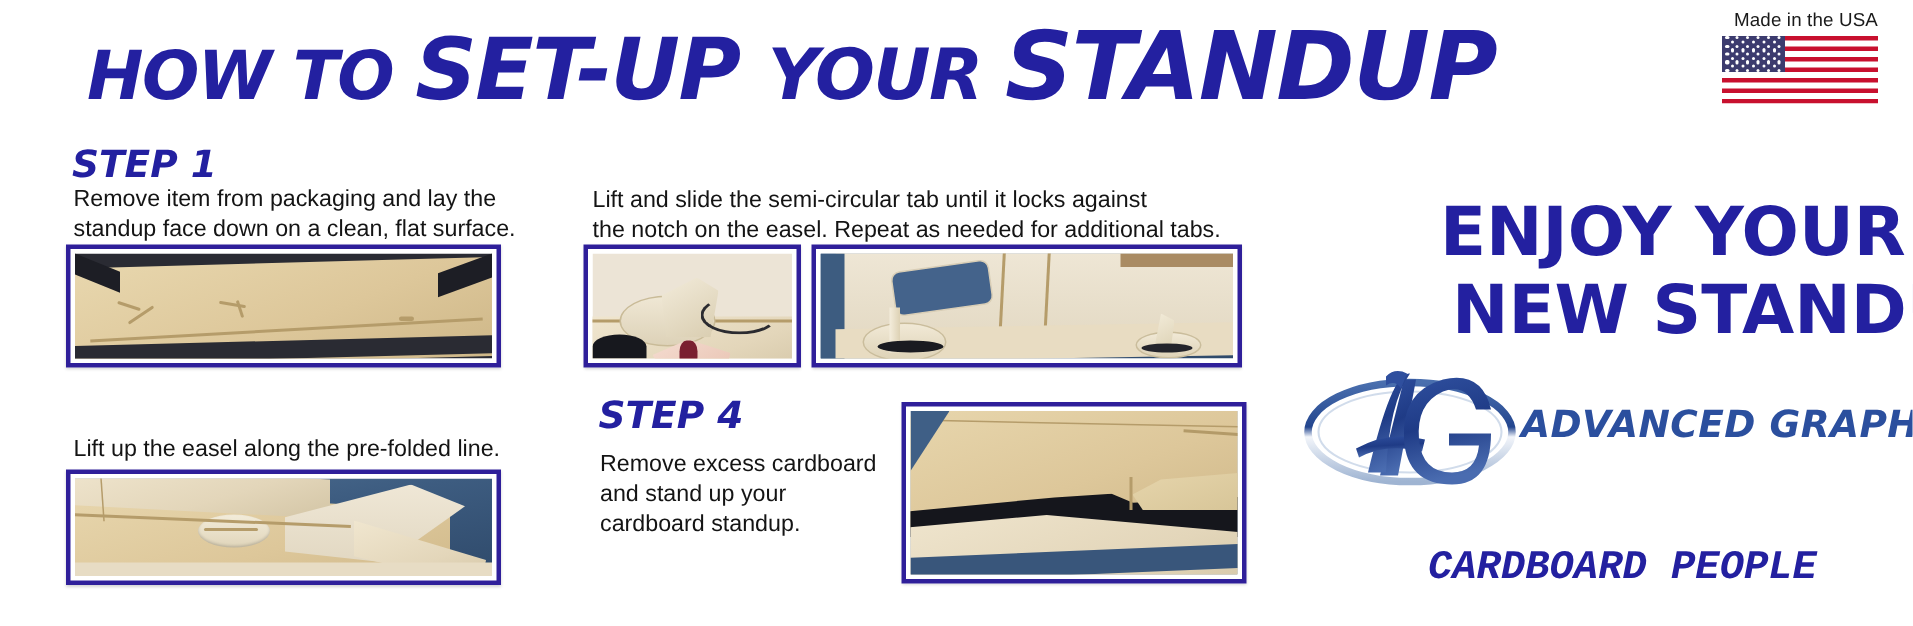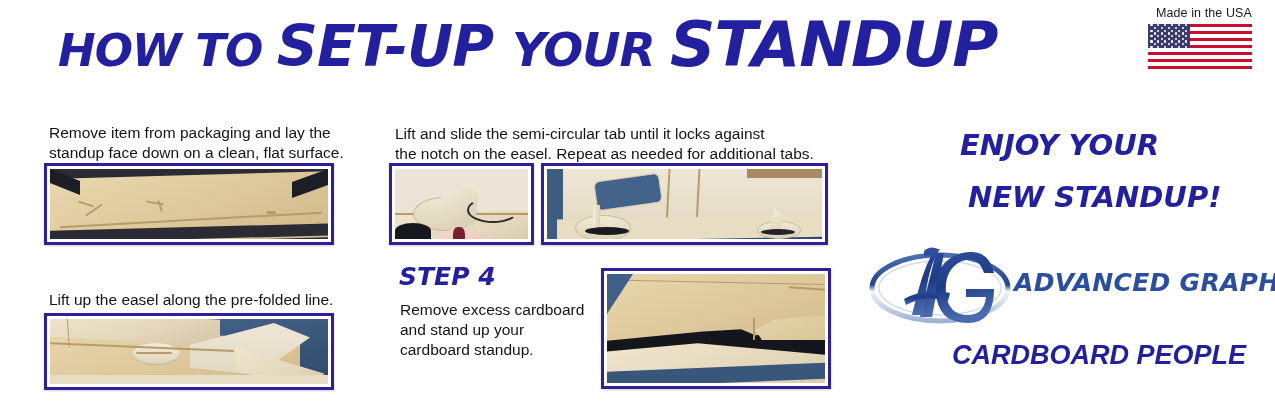--- a/index.html
+++ b/index.html
@@ -75,29 +75,29 @@
   .board2{position:absolute;background:linear-gradient(160deg,#f0e6cf 0%,#e3d6ba 60%,#d3c5a5 100%);}
   .board3{position:absolute;background:linear-gradient(180deg,#efe7d6 0%,#e2d8c2 100%);}
   .scoreline{position:absolute;background:#b59c6a;}
   .darkgap{position:absolute;background:#15161c;}
 
   
   .enjoy{
     position:absolute;
     color:#2320a0;
     font-family:"DejaVu Sans", sans-serif;
+    font-weight:bold;
+    font-size:45px;white-space:nowrap;letter-spacing:0px;
+  }
+  .tagline{
+    position:absolute;
+    color:#2320a0;
+    font-family:Liberation Mono, monospace;
     font-weight:bold;font-style:italic;
-    font-size:29px;white-space:nowrap;letter-spacing:0px;
-  }
-  .tagline{
-    position:absolute;
-    color:#2320a0;
-    font-family:Liberation Sans, sans-serif;
-    font-weight:bold;font-style:italic;
-    font-size:27px;white-space:nowrap;
+    font-size:27px;white-space:nowrap;margin-top:24px;
   }
   .brandname{
     position:absolute;
     color:#2b4f9e;
     font-family:"DejaVu Sans", sans-serif;
     font-weight:bold;font-style:italic;
     font-size:25px;white-space:nowrap;letter-spacing:.3px;
   }
   .ag-logo{position:absolute;left:866px;top:243px;width:148px;height:82px;}
 </style>
@@ -168,20 +168,21 @@
           <div class="star" style="background: rgb(255, 255, 255); left: 2.36667px; top: 21.7846px;"></div>
           <div class="star" style="background: rgb(255, 255, 255); left: 9.3px; top: 21.7846px;"></div>
           <div class="star" style="background: rgb(255, 255, 255); left: 16.2333px; top: 21.7846px;"></div>
           <div class="star" style="background: rgb(255, 255, 255); left: 23.1667px; top: 21.7846px;"></div>
           <div class="star" style="background: rgb(255, 255, 255); left: 30.1px; top: 21.7846px;"></div>
           <div class="star" style="background: rgb(255, 255, 255); left: 37.0333px; top: 21.7846px;"></div>
         </div>
       </div>
   </div>
 
+  <div class="step-title" style="left:48px;top:95px;">STEP 1</div>
   <div class="step-body" style="left:49px;top:123px;width:330px;">Remove item from packaging and lay the
 standup face down on a clean, flat surface.</div>
 
   <div class="frame" style="left:44px;top:163px;width:290px;height:82px;">
     <div class="photo">
       <div class="p-dark"></div>
       <div class="board" style="left:-6px;top:6px;width:300px;height:66px;transform:skewY(-1.6deg);"></div>
       <div class="scoreline" style="left:10px;top:50px;width:262px;height:2px;transform:rotate(-3.2deg);"></div>
       <div class="scoreline" style="left:28px;top:34px;width:16px;height:2px;border-radius:8px;transform:rotate(18deg);"></div>
       <div class="scoreline" style="left:34px;top:40px;width:20px;height:2px;border-radius:8px;transform:rotate(-34deg);"></div>

